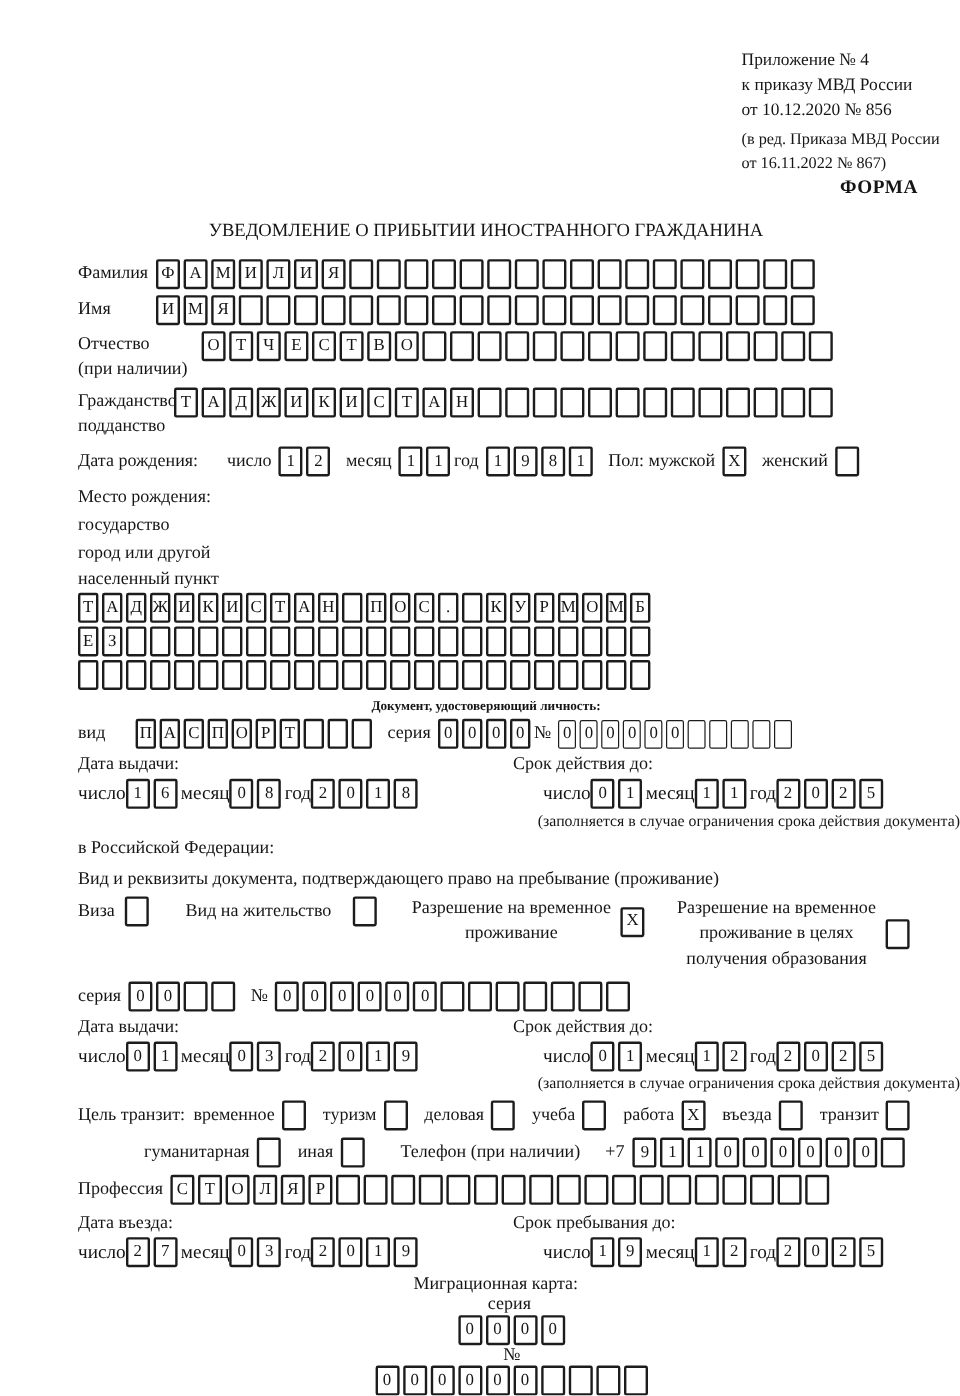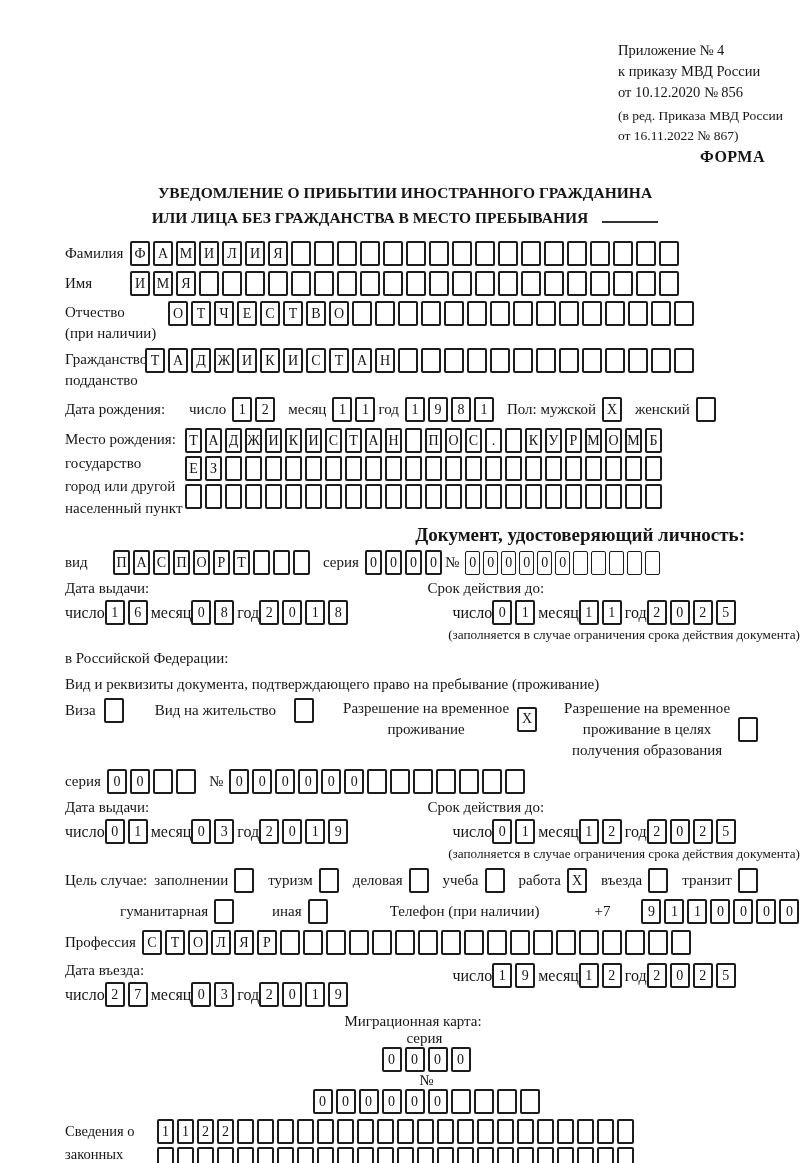--- a/index.html
+++ b/index.html
@@ -15,21 +15,21 @@
     width: 800px; height: 908px;
     padding: 40px 10px 0 65px;
   }
 
   
   .appendix { margin-left: 553px; width: 225px; font-size: 14.5px; line-height: 21px; }
   .appendix .amend { font-size: 13.5px; line-height: 20px; margin-top: 3px; }
   .forma { text-align: right; padding-right: 25px; font-weight: bold; font-size: 16px; margin-top: 2px; letter-spacing: .5px; }
 
   
-  .title { text-align: center; font-weight: bold; font-size: 15.5px; line-height: 25px; margin-top: 14px; margin-right: 45px; }
+  .title { text-align: center; font-weight: normal; font-size: 15.5px; line-height: 25px; margin-top: 14px; margin-right: 45px; }
   .blank-line { display: inline-block; width: 56px; height: 13px; border-bottom: 2px solid #333; margin-left: 14px; }
 
   .sec-heading { font-weight: bold; font-size: 14.6px; margin-top: 17px; letter-spacing: .2px; }
 
   
   .row { display: flex; align-items: flex-start; margin-top: 5px; }
   .lbl { font-size: 15px; line-height: 25px; flex: none; }
   .lbl .l2 { line-height: 19px; }
   .lbl .l1 { line-height: 23px; }
   .w65 { width: 65px; } .w80 { width: 80px; } .w103 { width: 103px; } .w77 { width: 77px; }
@@ -49,21 +49,21 @@
   .boxes.sm .box { width: 17px; margin-right: 3px; }
   .boxes.xs .box { width: 15px; height: 24px; margin-right: 3px; border-width: 1.5px; }
   .boxcol .boxes { margin-bottom: 3px; }
 
   
   .inline { display: flex; align-items: center; flex-wrap: nowrap; }
   .inline .t { font-size: 15px; margin-right: 6px; flex: none; }
   .inline .gap { width: 10px; flex: none; }
   .inline .gap-l { width: 18px; flex: none; }
 
-  .center-bold { text-align: right; font-weight: bold; font-size: 19px; margin-top: 5px; margin-right: 45px; }
+  .center-bold { text-align: center; font-weight: bold; font-size: 11px; margin-top: 5px; margin-right: 45px; }
 
   .dates { display: flex; margin-top: 4px; }
   .dhalf { width: 365px; }
   .dtitle { text-align: left; font-size: 15px; line-height: 19px; }
   .dfields { display: flex; align-items: center; margin-top: 2px; }
   .date-note { text-align: right; font-size: 13.2px; margin-top: 2px; padding-right: 0; margin-right: 0; width: 735px; }
 
   .intro-line { font-size: 15px; line-height: 21px; margin-top: 5px; }
 
   .opts { display: flex; align-items: flex-start; margin-top: 3px; }
@@ -89,23 +89,20 @@
     <div>от 10.12.2020 № 856</div>
     <div class="amend">
       <div>(в ред. Приказа МВД России</div>
       <div>от 16.11.2022 № 867)</div>
     </div>
   </div>
   <div class="forma">ФОРМА</div>
 
   <div class="title">
     <div>УВЕДОМЛЕНИЕ О ПРИБЫТИИ ИНОСТРАННОГО ГРАЖДАНИНА</div>
-    <div>
-      <span>ИЛИ ЛИЦА БЕЗ ГРАЖДАНСТВА В МЕСТО ПРЕБЫВАНИЯ</span><span class="blank-line"></span>
-    </div>
   </div>
 
 
   <div class="row" style="margin-top:11px;">
     <div class="lbl w65">Фамилия</div>
     <div class="boxes">
         <span class="box">Ф</span>
         <span class="box">А</span>
         <span class="box">М</span>
         <span class="box">И</span>
@@ -253,21 +250,21 @@
     <span class="boxes">
         <span class="box">X</span>
       </span>
     <span class="gap"></span>
     <span class="t">женский</span>
     <span class="boxes">
         <span class="box"></span>
       </span>
   </div>
 
-  <div class="row" style="margin-top:6px;">
+  <div class="row" style="margin-top:6px;flex-direction:column;">
     <div class="lbl w120">
       <div class="l2" style="line-height:23px;">Место рождения:</div>
       <div class="l2" style="line-height:24px;">государство</div>
       <div class="l2" style="line-height:22px;">город или другой</div>
       <div class="l2" style="line-height:22px;">населенный пункт</div>
     </div>
     <div class="boxcol">
       <div class="boxes sm">
           <span class="box">Т</span>
           <span class="box">А</span>
@@ -547,23 +544,23 @@
             <span class="box">0</span>
             <span class="box">2</span>
             <span class="box">5</span>
           </span>
       </div>
     </div>
   </div>
   <div class="date-note">(заполняется в случае ограничения срока действия документа)</div>
 
   <div class="purpose-line">
-    <span class="t">Цель случае:</span>
+    <span class="t">Цель транзит:</span>
     <span class="pitem">
-        <span class="t">заполнении</span>
+        <span class="t">временное</span>
         <span class="boxes">
           <span class="box"></span>
         </span>
       </span>
     <span class="pitem">
         <span class="t">туризм</span>
         <span class="boxes">
           <span class="box"></span>
         </span>
       </span>
@@ -592,21 +589,21 @@
         </span>
       </span>
     <span class="pitem" style="margin-right:0;">
         <span class="t">транзит</span>
         <span class="boxes">
           <span class="box"></span>
         </span>
       </span>
   </div>
 
-  <div class="purpose-line" style="padding-left:55px;gap:24px;">
+  <div class="purpose-line" style="padding-left:55px;">
     <span class="pitem">
         <span class="t">гуманитарная</span>
         <span class="boxes">
           <span class="box"></span>
         </span>
       </span>
     <span class="pitem">
         <span class="t">иная</span>
         <span class="boxes">
           <span class="box"></span>
@@ -678,20 +675,21 @@
         <span class="t">год</span>
         <span class="boxes">
             <span class="box">2</span>
             <span class="box">0</span>
             <span class="box">1</span>
             <span class="box">9</span>
           </span>
       </div>
     </div>
     <div class="dhalf">
+      <div class="dtitle" style="padding-right:30px;">Срок пребывания до:</div>
       <div class="dfields" style="padding-left:25px;">
         <span class="t">число</span>
         <span class="boxes">
             <span class="box">1</span>
             <span class="box">9</span>
           </span>
         <span class="gap"></span>
         <span class="t">месяц</span>
         <span class="boxes">
             <span class="box">1</span>

